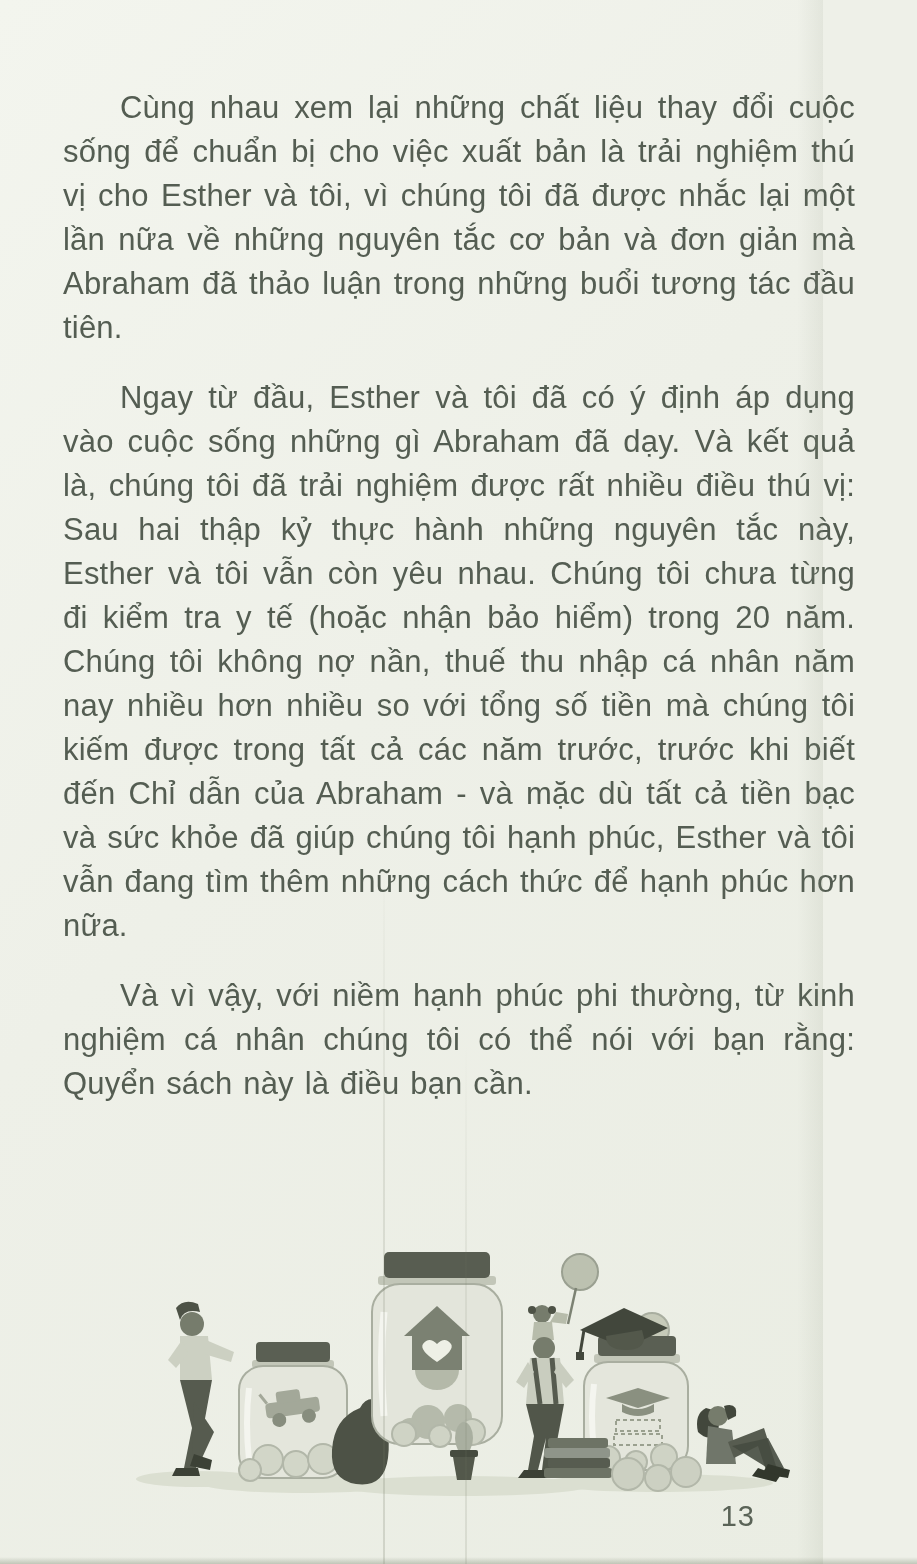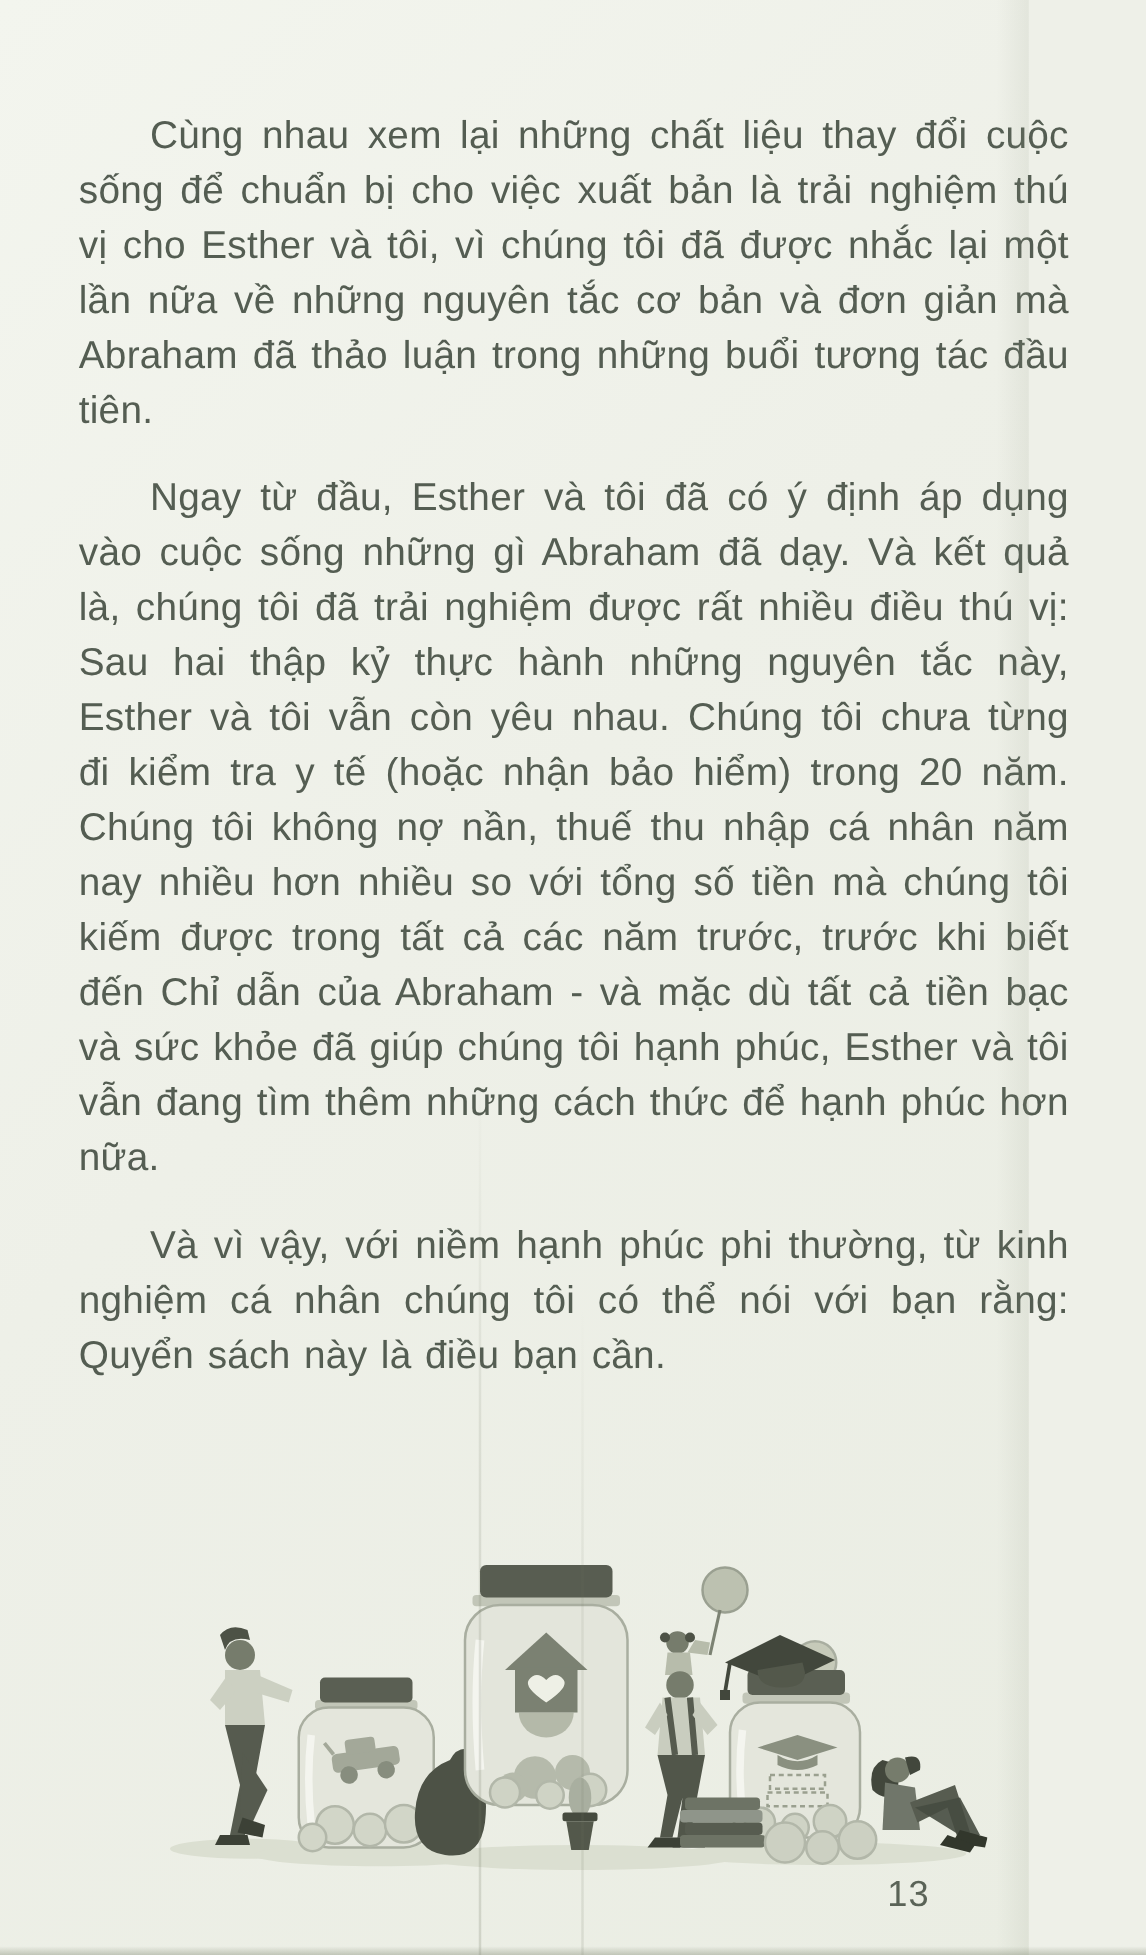--- a/index.html
+++ b/index.html
@@ -44,21 +44,21 @@
   .content p.first{margin-top:86px;}
   .signature{
     text-align:right;
     font-size:33px;font-weight:bold;color:#4c554b;
     margin:14px 0 0 0;
   }
   .illustration-wrap{
     position:absolute;left:128px;top:1232px;width:662px;height:268px;
   }
   .page-number{
-    position:absolute;right:79px;top:1500px;
+    position:absolute;right:68px;top:1500px;
     font-size:29px;color:#5a6357;letter-spacing:1px;
   }
 </style>
 </head>
 <body>
 
 <div class="page">
 
   <div class="content">
     <p class="first">Cùng nhau xem lại những chất liệu thay đổi cuộc sống để chuẩn bị cho việc xuất bản là trải nghiệm thú vị cho Esther và tôi, vì chúng tôi đã được nhắc lại một lần nữa về những nguyên tắc cơ bản và đơn giản mà Abraham đã thảo luận trong những buổi tương tác đầu tiên.</p>

